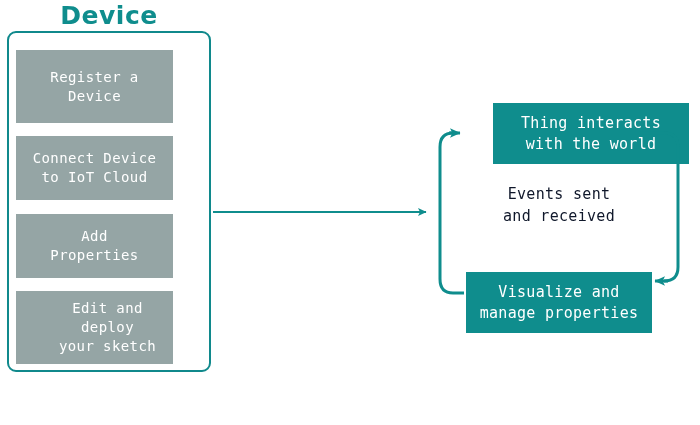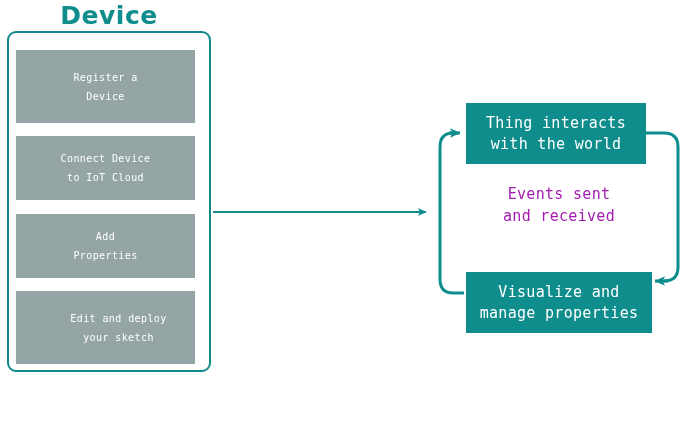--- a/index.html
+++ b/index.html
@@ -41,28 +41,28 @@
     box-sizing: border-box;
     border: 2px solid #10898c;
     border-radius: 9px;
     background: #ffffff;
   }
 
   
   .step-box {
     position: absolute;
     left: 16px;
-    width: 179px;
+    width: 157px;
     background: #95a5a5;
     color: #ffffff;
     display: flex;
     align-items: center;
     justify-content: center;
     text-align: center;
-    font-size: 10px;
+    font-size: 14px;
     line-height: 19px;
     letter-spacing: 0.4px;
     box-sizing: border-box;
     padding: 2px 4px;
   }
   .step-0 { top: 50px;  height: 73px; }
   .step-1 { top: 136px; height: 64px; text-align: center; }
   .step-2 { top: 214px; height: 64px; }
   .step-3 { top: 291px; height: 73px; padding-left: 30px; }
 
@@ -86,31 +86,31 @@
     display: flex;
     align-items: center;
     justify-content: center;
     text-align: center;
     font-size: 15px;
     line-height: 21px;
     letter-spacing: 0.3px;
     box-sizing: border-box;
     padding: 2px 6px;
   }
-  .box-top    { left: 466px; top: 103px; width: 180px; height: 61px; }
+  .box-top    { left: 493px; top: 103px; width: 196px; height: 61px; }
   .box-bottom { left: 466px; top: 250px; width: 186px; height: 61px; margin-top: 22px; }
 
   
   .events-caption {
     position: absolute;
     left: 466px;
     top: 183px;
     width: 186px;
     text-align: center;
-    color: #a21caf;
+    color: #0f172a;
     font-size: 15px;
     line-height: 22px;
     letter-spacing: 0.3px;
   }
 
   
   .arrow-layer {
     position: absolute;
     left: 0;
     top: 0;

